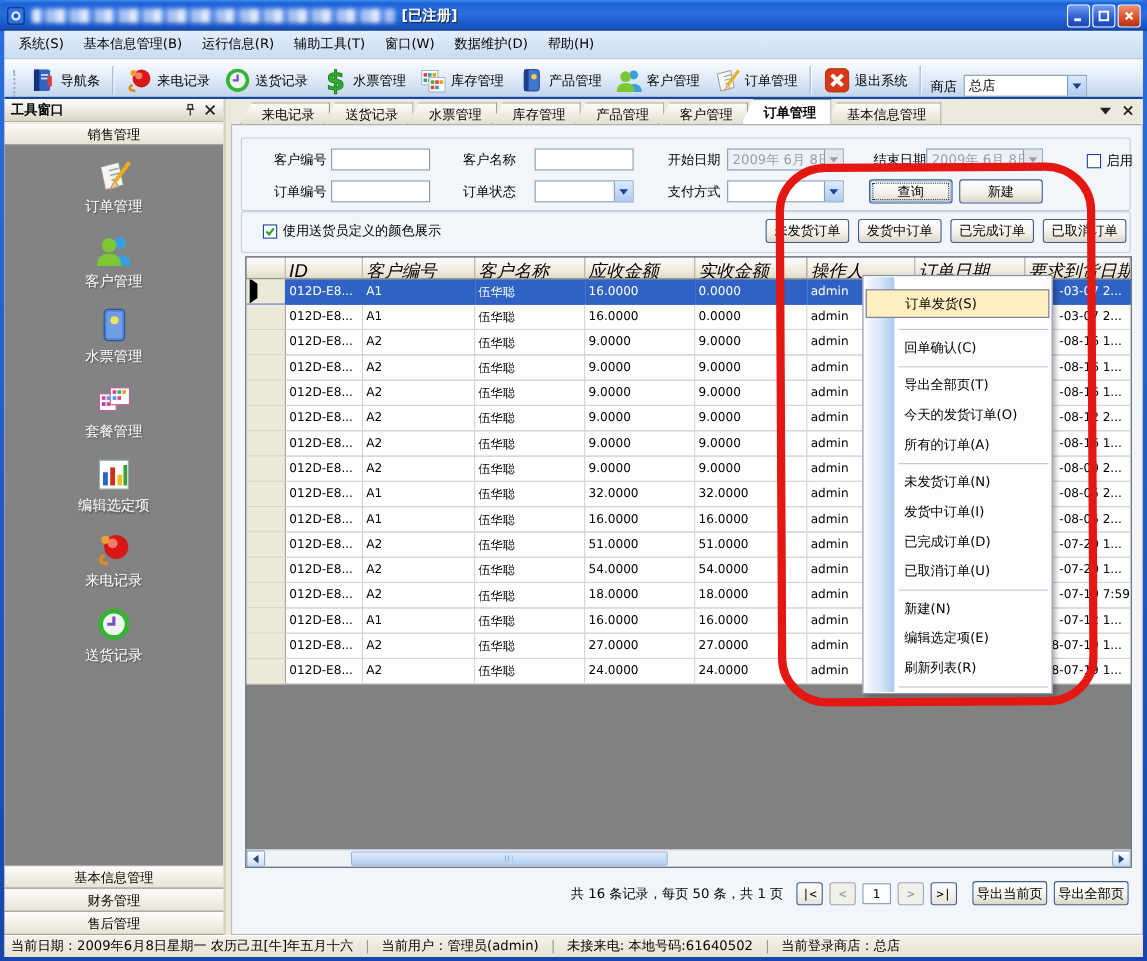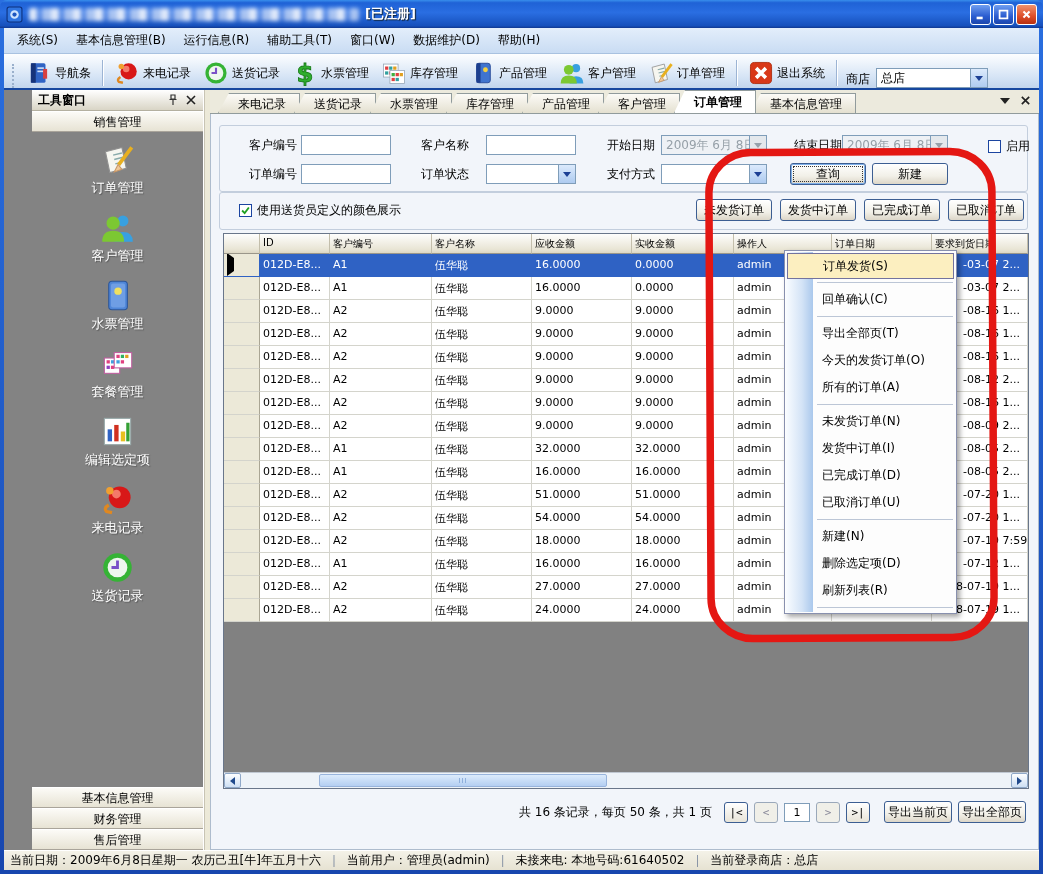--- a/index.html
+++ b/index.html
@@ -37,21 +37,21 @@
   .combo { height:20px; background:#fff; border:1px solid #7f9db9; display:flex; align-items:center; font-size:12px; }
   .combo .val { flex:1; padding:0 4px; white-space:nowrap; overflow:hidden; }
   .dd { width:17px; height:100%; border-left:1px solid #7f9db9; background:linear-gradient(180deg,#dceafc,#aecbf0); display:flex; align-items:center; justify-content:center; }
   .dd i { width:0; height:0; border-left:4px solid transparent; border-right:4px solid transparent; border-top:5px solid #1c3f94; }
   .combo.dis { background:#eef1f5; color:#96a0a8; }
   .combo.dis .dd { background:#e4e8ec; }
   .combo.dis .dd i { border-top-color:#98a2ac; }
 
   
   .main { flex:1; display:flex; min-height:0; }
-  .sidebar { width:200px; display:flex; flex-direction:column; background:#838383; border-right:1px solid #fff;padding-left:28px; }
+  .sidebar { width:200px; display:flex; flex-direction:column; background:#838383; border-right:1px solid #fff; }
   .sb-head { height:21px; background:linear-gradient(180deg,#ffffff,#d9d5c6); border-bottom:1px solid #b4b0a0; display:flex; align-items:center; padding:0 6px; font-size:12px; font-weight:bold; }
   .sb-head .sp { margin-left:auto; display:flex; gap:6px; }
   .sb-head svg { width:12px; height:12px; }
   .sb-group { height:21px; background:linear-gradient(180deg,#fcfbf7,#e7e3d4); border-bottom:1px solid #a9a49a; border-top:1px solid #fff; text-align:center; font-size:12px; line-height:21px; }
   .sb-body { flex:1; padding-top:10px; overflow:hidden; }
   .sb-item { width:100%; margin-bottom:13px; display:flex; flex-direction:column; align-items:center; cursor:default; }
   .sb-icon { width:35px; height:35px; }
   .sb-icon svg { width:100%; height:100%; }
   .sb-label { color:#fff; font-size:13px; margin-top:2px; text-shadow:1px 1px 1px #555; }
   .sb-bottom { }
@@ -77,21 +77,21 @@
   .xbtn.focusd { box-shadow:inset 0 0 0 1px #7fb0ea; outline:1px dotted #333; outline-offset:-4px; }
   .chkrow { position:absolute; display:flex; align-items:center; gap:5px; font-size:12px;justify-content:space-between; }
   .cb { width:13px; height:13px; border:1px solid #1c45a0; background:#fff; position:relative; }
   .cb.on svg { position:absolute; inset:0; }
   .statusbtns { position:absolute; right:14px; display:flex; gap:8px; }
   .statusbtns .xbtn { position:static; width:76px; }
 
   
   .grid { position:absolute; left:12px; top:119px; width:806px; height:556px; border:1px solid #69768a; background:#818181; overflow:hidden; }
   .ghead { display:flex; height:20px; }
-  .gh { font-size:10px; padding:3px 3px 0; background:linear-gradient(180deg,#fefefd,#e9e5d5 80%,#ddd8c4); border-right:1px solid #c3beab; border-bottom:1px solid #9a968a; white-space:nowrap; overflow:hidden; }
+  .gh { font-size:16px; padding:3px 3px 0; background:linear-gradient(180deg,#fefefd,#e9e5d5 80%,#ddd8c4); border-right:1px solid #c3beab; border-bottom:1px solid #9a968a; white-space:nowrap; overflow:hidden;font-style:italic; }
   .grow { display:flex; height:23px; background:#fff; }
   .gc { font-size:11px; padding:4px 3px 0; border-right:1px solid #d4d4cc; border-bottom:1px solid #d4d4cc; white-space:nowrap; overflow:hidden; }
   .gc.ind { background:#ece9d8; border-right:1px solid #aaa694; }
   .grow.sel .gc { background:#2f62c4; color:#fff; border-color:#2f62c4; }
   .grow.sel .gc.ind { background:#ece9d8; }
   .tri { width:0; height:0; border-left:7px solid #000; border-top:5px solid transparent; border-bottom:5px solid transparent; margin:2px auto 0; }
   .c0{width:36px}.c1{width:70px}.c2{width:102px}.c3{width:100px}.c4{width:100px}.c5{width:102px}.c6{width:98px}.c7{width:100px}.c8{width:98px;flex:1}
   .gc.frag { padding-left:31px; }
 
   .hscroll { position:absolute; left:0; right:0; bottom:0; height:16px; background:#eef3f8; display:flex; border-top:1px solid #c0c8d2; }
@@ -108,21 +108,21 @@
   .pagerbar .summary { margin-right:6px; }
   .navbtn { width:24px; height:21px; border:1px solid #3c5e92; border-radius:3px; background:linear-gradient(180deg,#fff,#e8e4d8); font-size:11px; text-align:center; line-height:19px; font-family:"DejaVu Sans Mono",monospace; }
   .navbtn.dim { border-color:#9aa8ba; color:#889; background:#f0efe8; }
   .pageinput { width:26px; height:19px; border:1px solid #7f9db9; text-align:center; font-size:11px; font-family:inherit; }
   .exportbtn { width:68px; height:22px; border:1px solid #3c5e92; border-radius:3px; font-size:12px; font-family:inherit; background:linear-gradient(180deg,#ffffff,#f2f0e8 60%,#dcd6c8); }
 
   
   .ctxmenu { position:absolute; left:573px; top:136px; width:173px; background:#fdfdfd; border:1px solid #8890ae; box-shadow:3px 3px 5px rgba(0,0,0,.35); padding:2px 0; z-index:20; }
   .cstrip { position:absolute; left:1px; top:1px; bottom:1px; width:27px; background:linear-gradient(90deg,#f9fcff,#d3e3f6 60%,#aac8ec); }
   .mi { position:relative; height:27px; line-height:27px; padding-left:37px; font-size:12px; white-space:nowrap; }
-  .mi.hi { height:26px; line-height:24px; margin:0 2px; padding-left:35px; background:#fcefc0; border:1px solid #73739e; }
+  .mi.hi { height:26px; line-height:24px; margin:10px 2px; padding-left:35px; background:#fcefc0; border:1px solid #73739e; }
   .msep { height:1px; background:#bcc6d6; margin:3px 3px 3px 32px; }
 
   
   .redmark { position:absolute; left:490px; top:28px; width:300px; height:512px; pointer-events:none; z-index:30; }
 
   
   .statusbar { height:20px; background:linear-gradient(180deg,#f4f2e8,#e6e2d2); border-top:1px solid #fff; display:flex; align-items:center; padding:0 6px; font-size:12px; gap:7px; white-space:nowrap; overflow:hidden; }
   .sbsep { color:#6a7a94; }
 </style>
 </head>
@@ -666,21 +666,21 @@
               <div class="mi">导出全部页(T)</div>
               <div class="mi">今天的发货订单(O)</div>
               <div class="mi">所有的订单(A)</div>
               <div class="msep"></div>
               <div class="mi">未发货订单(N)</div>
               <div class="mi">发货中订单(I)</div>
               <div class="mi">已完成订单(D)</div>
               <div class="mi">已取消订单(U)</div>
               <div class="msep"></div>
               <div class="mi">新建(N)</div>
-              <div class="mi">删除选定项(D)</div>
+              <div class="mi">编辑选定项(E)</div>
               <div class="mi">刷新列表(R)</div>
               <div class="msep"></div>
             </div>
 
           <svg class="redmark" viewBox="0 0 300 512">
             <rect x="9" y="10" width="283" height="486" rx="42" ry="40" fill="none" stroke="#e41713" stroke-width="7.5" transform="rotate(-0.3 150 256)"></rect>
           </svg>
 
         </div>
       </div>

